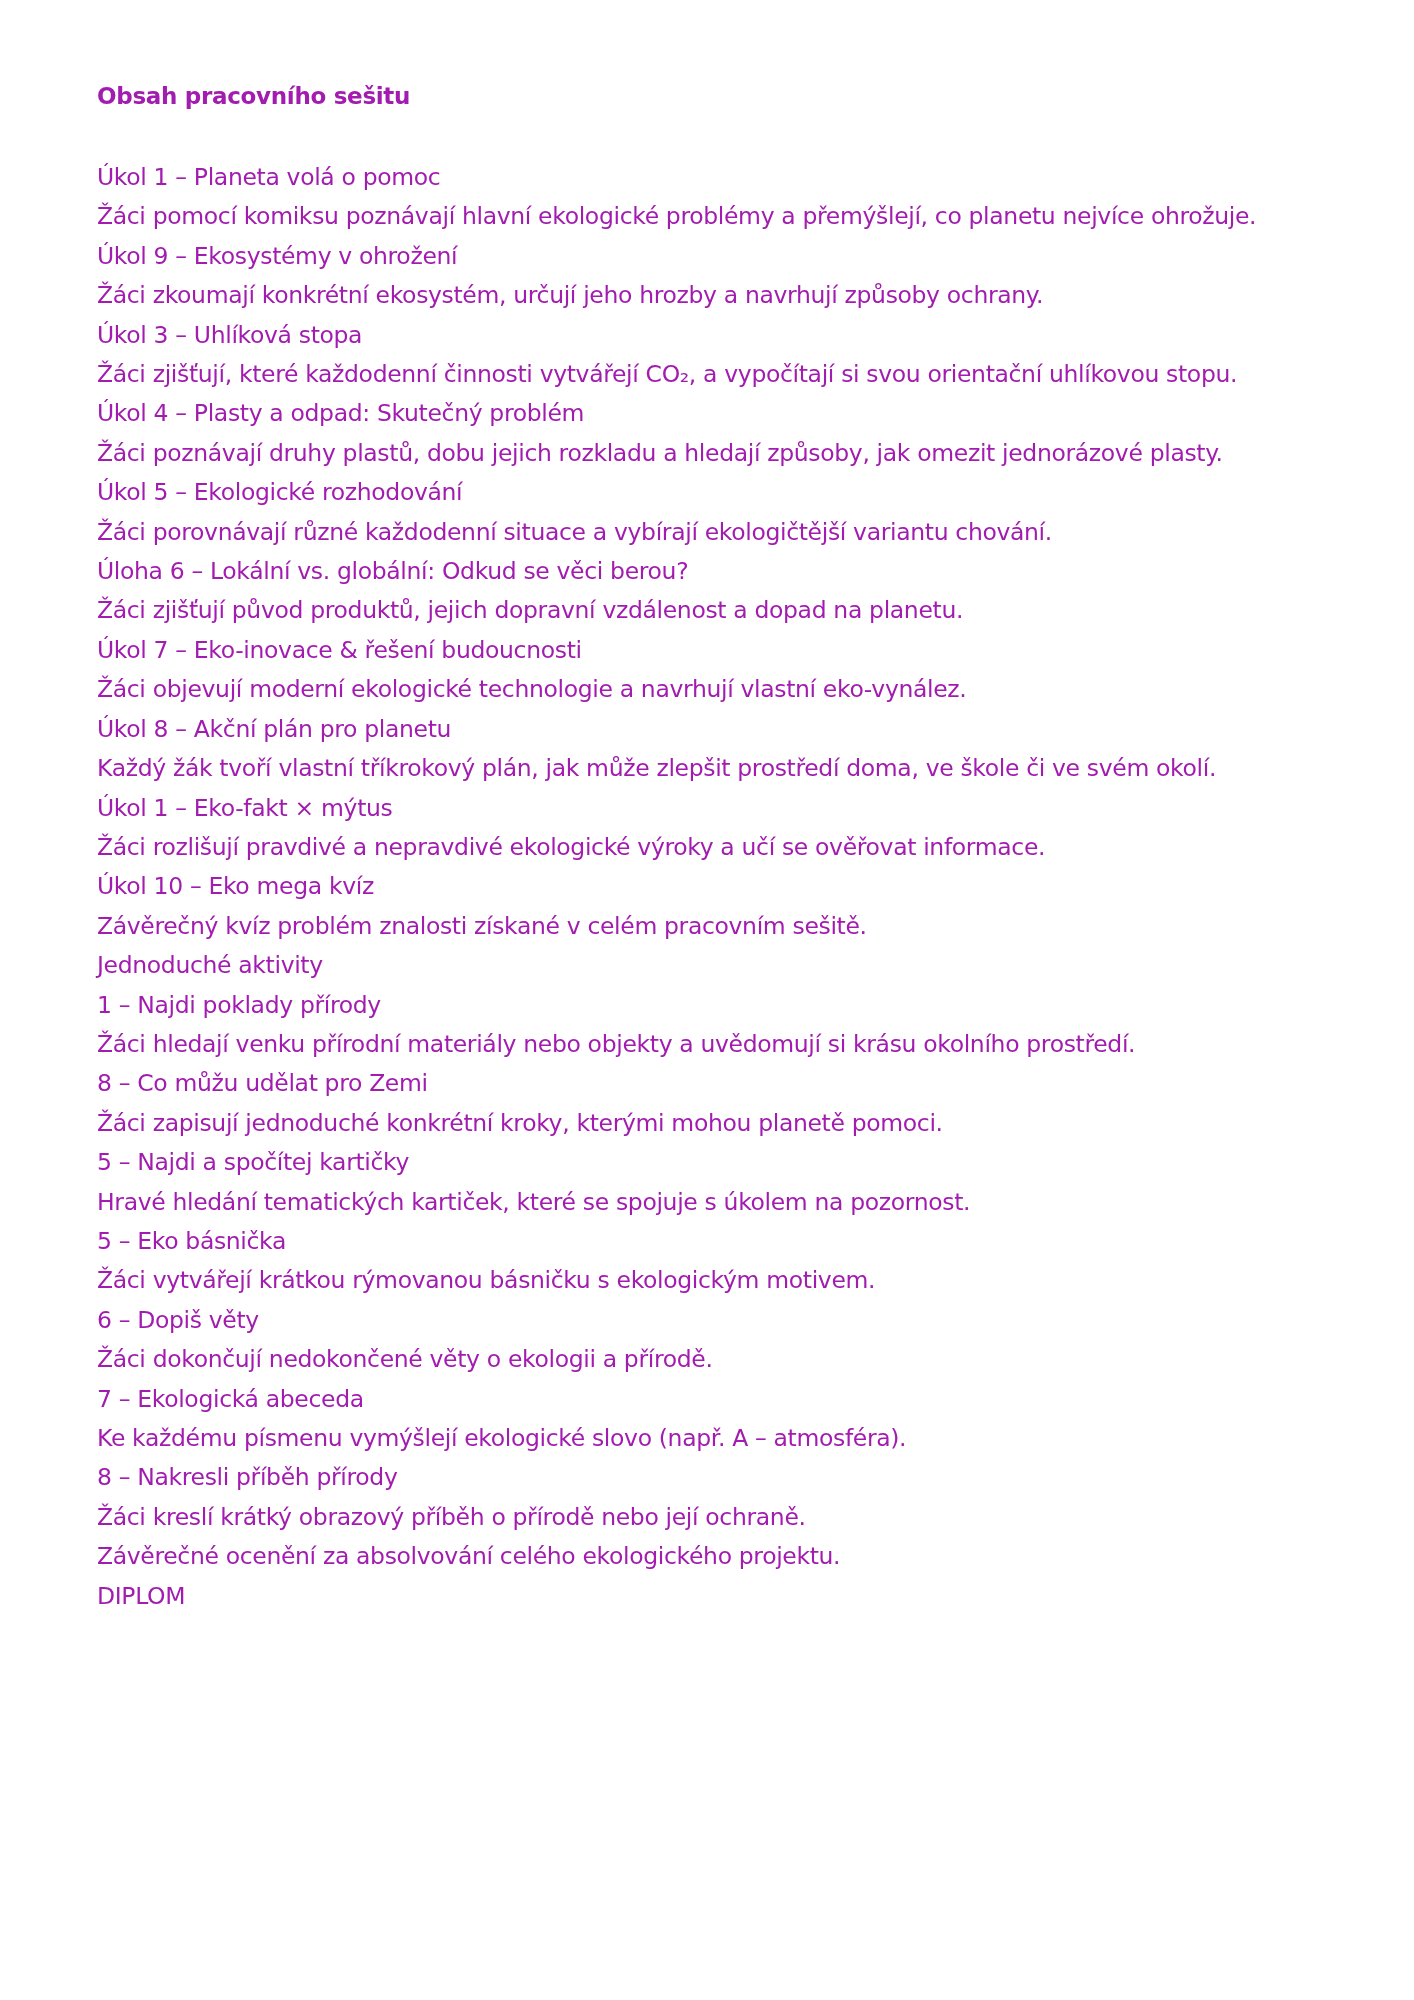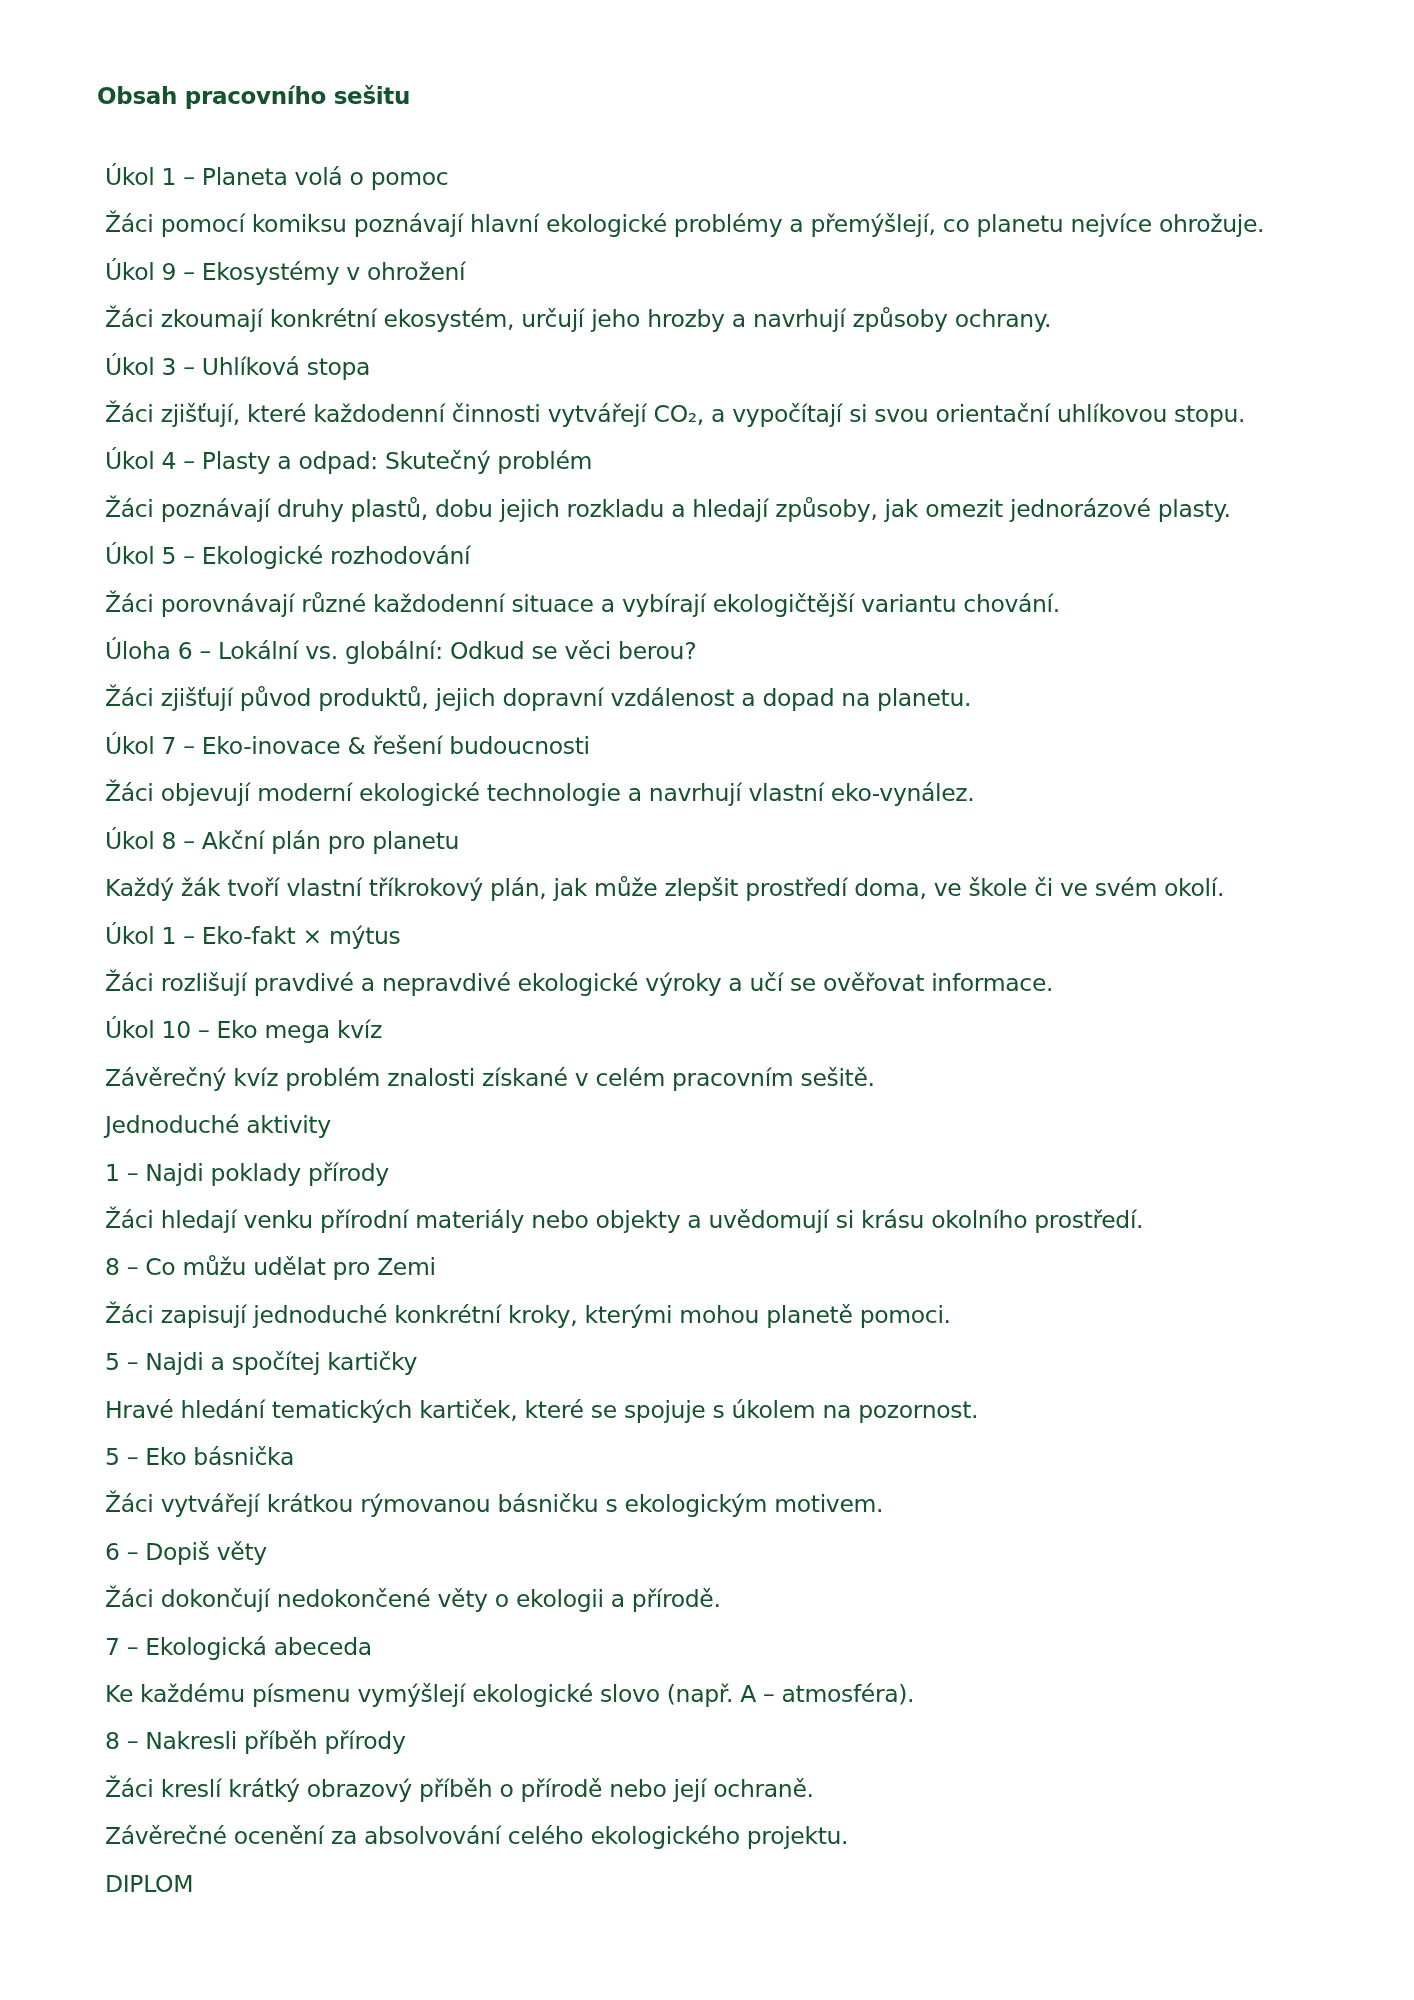--- a/index.html
+++ b/index.html
@@ -2,37 +2,37 @@
 <html><head>
 <meta charset="utf-8">
 <style>
   html, body { margin: 0; padding: 0; background: #ffffff; }
   body { width: 1414px; height: 2000px; position: relative; overflow: hidden; }
   .page {
     position: absolute;
     left: 97px;
     top: 78px;
     width: 1180px;
-    color: #14532d;
+    color: #a21caf;
     font-family: "DejaVu Sans", sans-serif;
   }
   .title {
     font-family: "DejaVu Sans", sans-serif;
     font-weight: bold;
     font-size: 23px;
     line-height: 36px;
     margin: 0 0 44px 0;
     letter-spacing: -0.3px;
   }
   .body-lines {
     font-size: 23.5px;
     line-height: 39.4px;
     letter-spacing: -0.35px;
   }
-  .line { display: block; margin: 8px; }
+  .line { display: block; margin: 0; }
 </style>
 </head>
 <body>
 
 <div class="page">
   <p class="title">Obsah pracovního sešitu</p>
 
   <div class="body-lines">
     <div>
       <span class="line">Úkol 1 – Planeta volá o pomoc</span>

